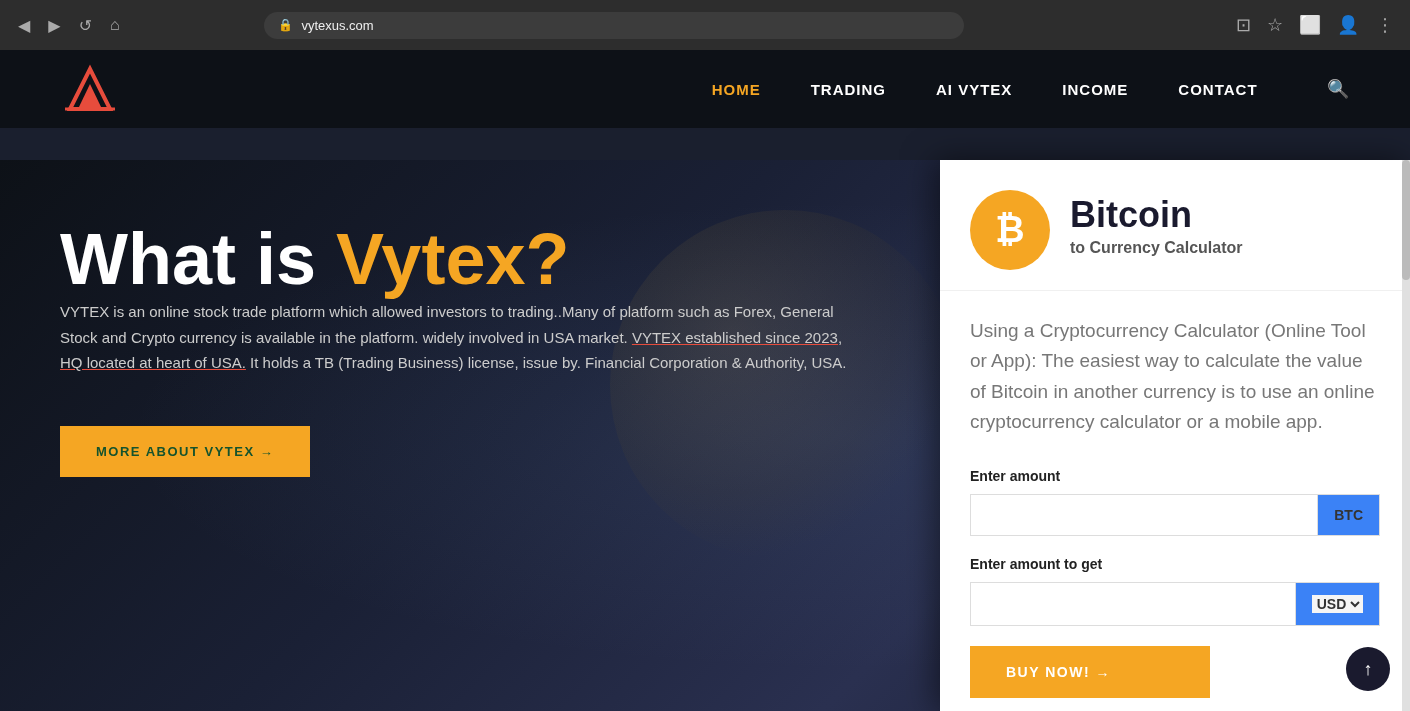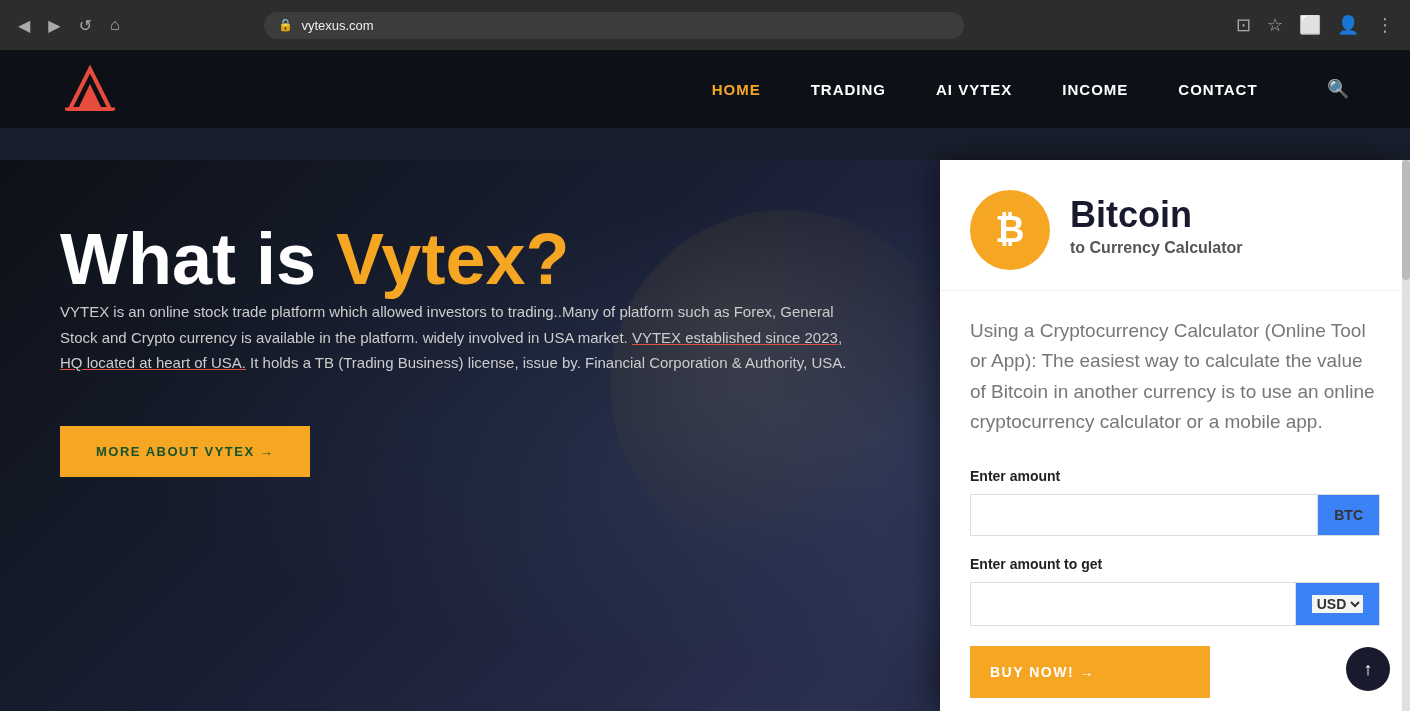--- a/index.html
+++ b/index.html
@@ -279,21 +279,21 @@
       line-height: 1.2;
     }
 
     .cc-name { font-size: 12px; color: #1a5276; font-weight: 700; }
     .cc-sub { font-size: 9px; color: #888; letter-spacing: 0.5px; }
 
     .buy-btn {
       background: #f5a623;
       color: #fff;
       border: none;
-      padding: 18px 20px;
+      padding: 18px 36px;
       font-size: 14px;
       font-weight: 700;
       letter-spacing: 1.5px;
       cursor: pointer;
       display: inline-flex;
       align-items: center;
       gap: 10px;
       width: 240px;
       text-align: center;
     }

